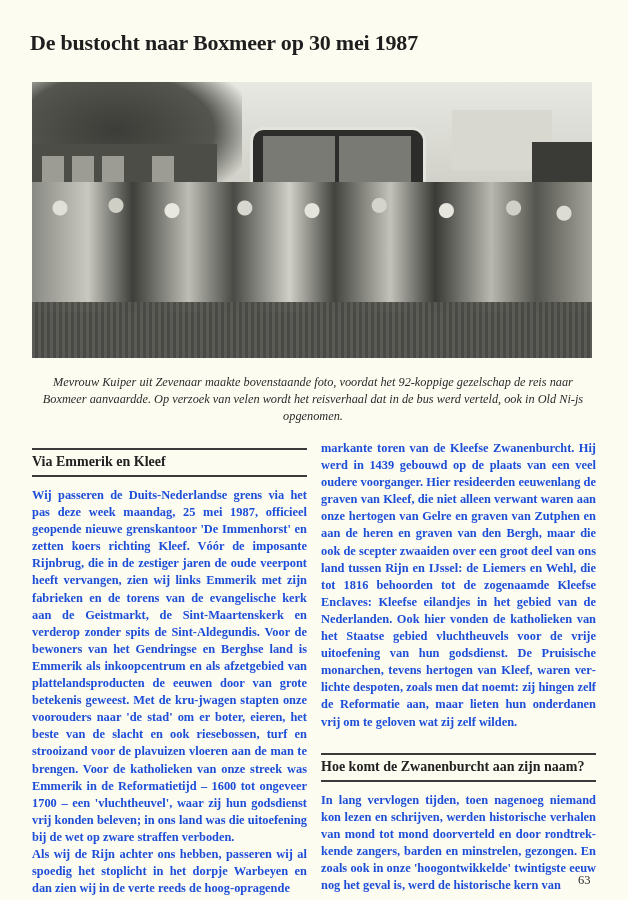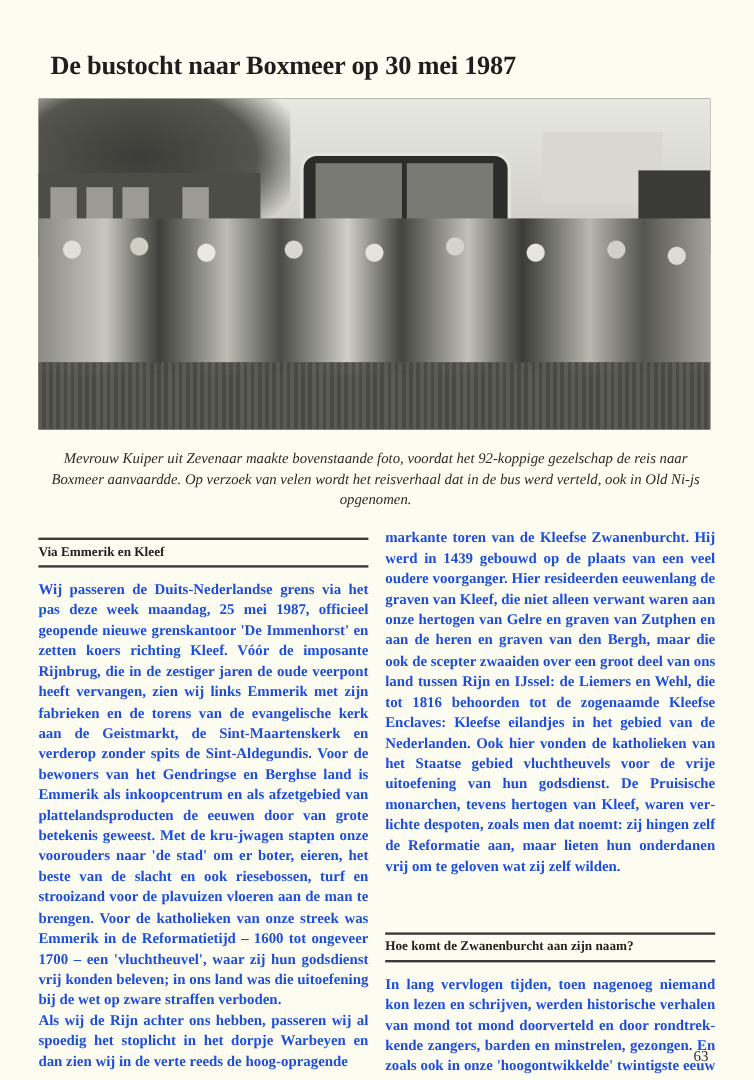--- a/index.html
+++ b/index.html
@@ -6,21 +6,21 @@
   body {
     width:628px; height:900px; overflow:hidden;
     background:#fdfcf0;
     font-family:"Liberation Serif", "DejaVu Serif", serif;
     color:#2a2a2a;
     position:relative;
   }
   .title {
     position:absolute; left:30px; top:30px;
     font-size:22px; font-weight:bold; letter-spacing:-0.2px;
-    color:#1e1e1e; margin:12px;
+    color:#1e1e1e; margin:0;
   }
   .photo {
     position:absolute; left:32px; top:82px; width:560px; height:276px;
     overflow:hidden;
     background:#6e6e68;
   }
   .photo .sky { position:absolute; left:0; top:0; width:100%; height:110px;
     background:linear-gradient(#e8e8e2,#cfcfc8); }
   .photo .trees { position:absolute; left:0; top:0; width:210px; height:120px;
     background:radial-gradient(ellipse at 40% 40%, #3c3c38 0%, #55554f 55%, rgba(90,90,85,0) 80%); }
@@ -49,25 +49,25 @@
     background:repeating-linear-gradient(90deg,#5a5a55 0 3px,#484844 3px 6px),#505049; opacity:.95; }
   .caption {
     position:absolute; left:32px; top:374px; width:562px;
     font-style:italic; font-size:12.3px; line-height:17px; color:#2a2a2a; margin:0;text-align:center;
   }
   .col { position:absolute; top:448px; width:275px; }
   .col-left { left:32px; }
   .col-right { left:321px; top:440px; }
   .section-head {
     border-top:2px solid #3a3a3a; border-bottom:2px solid #3a3a3a;
-    padding:4px 0 5px 0; font-weight:bold; font-size:11px; color:#222;
+    padding:4px 0 5px 0; font-weight:bold; font-size:14px; color:#222;
     margin:0;
   }
   .col-left .section-head { margin-bottom:10px; }
-  .col-right .section-head { margin-top:46px; margin-bottom:10px; }
+  .col-right .section-head { margin-top:22px; margin-bottom:10px; }
   .para {
     margin:0; font-size:12.4px; line-height:17.1px; text-align:justify;
     color:#1d4ed8;
     font-weight:bold;
   }
   .page-num {
     position:absolute; left:578px; top:873px; font-size:12.5px; color:#2b2b2b;
   }
 </style>
 </head>

